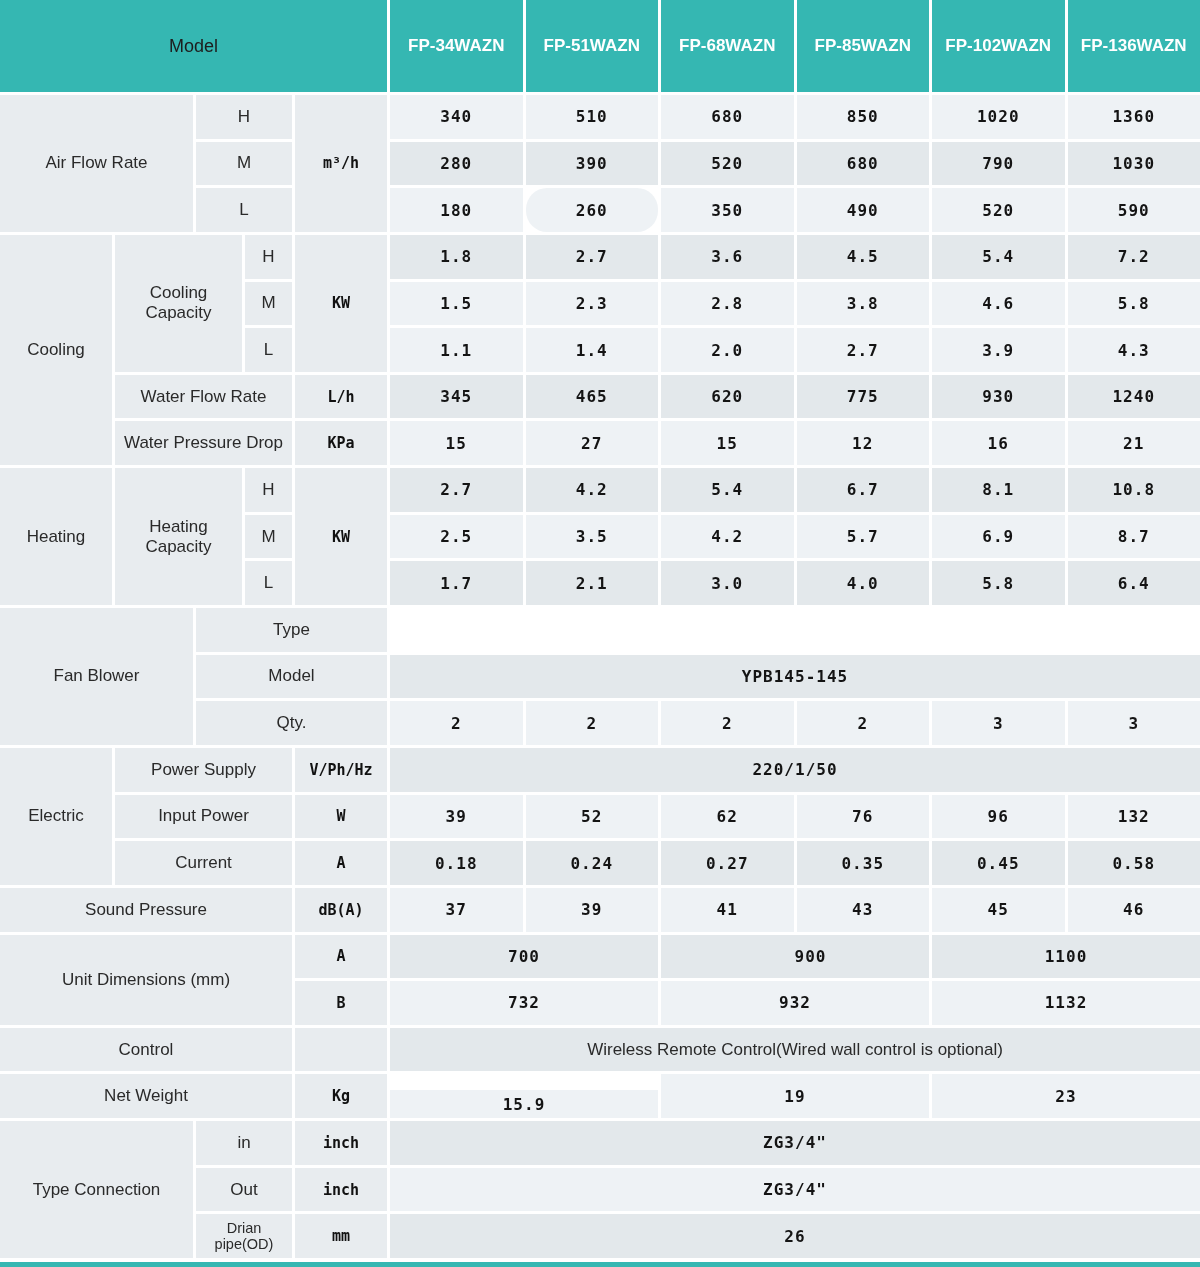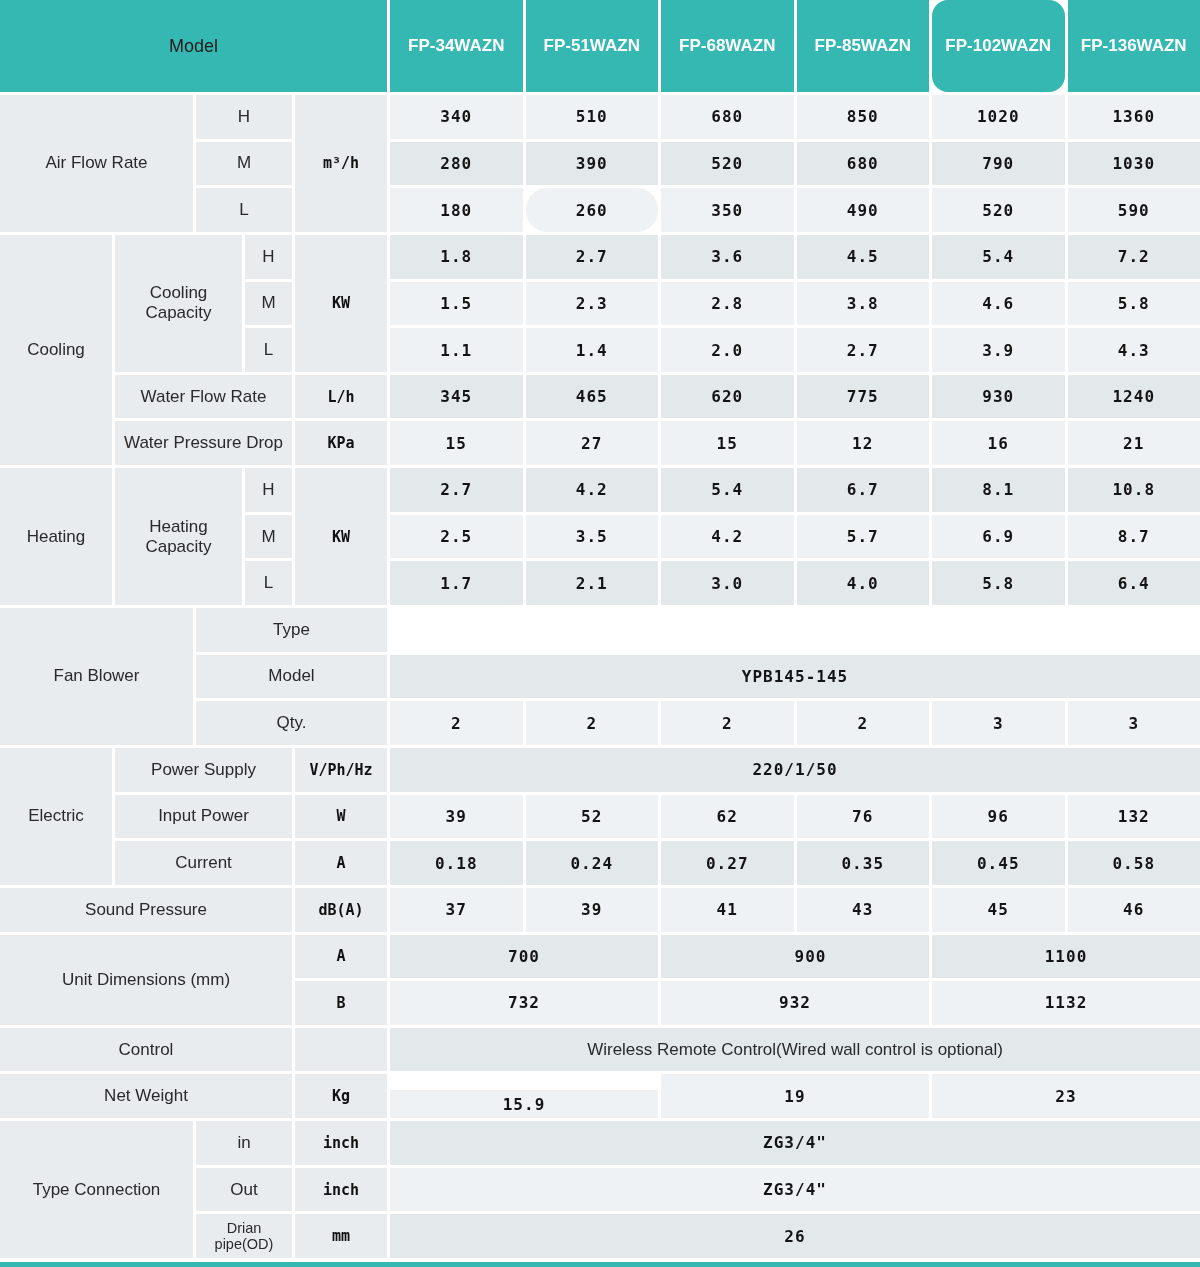--- a/index.html
+++ b/index.html
@@ -30,21 +30,21 @@
 </head>
 <body>
 
 <div id="page">
   <div id="grid">
       <div class="cell thl" style="grid-area: 1 / 1 / span 1 / span 5;">Model</div>
       <div class="cell th" style="grid-area: 1 / 6 / span 1 / span 1;">FP-34WAZN</div>
       <div class="cell th" style="grid-area: 1 / 7 / span 1 / span 1;">FP-51WAZN</div>
       <div class="cell th" style="grid-area: 1 / 8 / span 1 / span 1;">FP-68WAZN</div>
       <div class="cell th" style="grid-area: 1 / 9 / span 1 / span 1;">FP-85WAZN</div>
-      <div class="cell th" style="grid-area: 1 / 10 / span 1 / span 1; border-radius: 16px;">FP-102WAZN</div>
+      <div class="cell th" style="grid-area: 1 / 10 / span 1 / span 1;">FP-102WAZN</div>
       <div class="cell th" style="grid-area: 1 / 11 / span 1 / span 1;">FP-136WAZN</div>
       <div class="cell lbl" style="grid-area: 2 / 1 / span 3 / span 2;">Air Flow Rate</div>
       <div class="cell unit" style="grid-area: 2 / 5 / span 3 / span 1;">m³/h</div>
       <div class="cell sub" style="grid-area: 2 / 3 / span 1 / span 2;">H</div>
       <div class="cell val" style="grid-area: 2 / 6 / span 1 / span 1;">340</div>
       <div class="cell val" style="grid-area: 2 / 7 / span 1 / span 1;">510</div>
       <div class="cell val" style="grid-area: 2 / 8 / span 1 / span 1;">680</div>
       <div class="cell val" style="grid-area: 2 / 9 / span 1 / span 1;">850</div>
       <div class="cell val" style="grid-area: 2 / 10 / span 1 / span 1;">1020</div>
       <div class="cell val" style="grid-area: 2 / 11 / span 1 / span 1;">1360</div>

